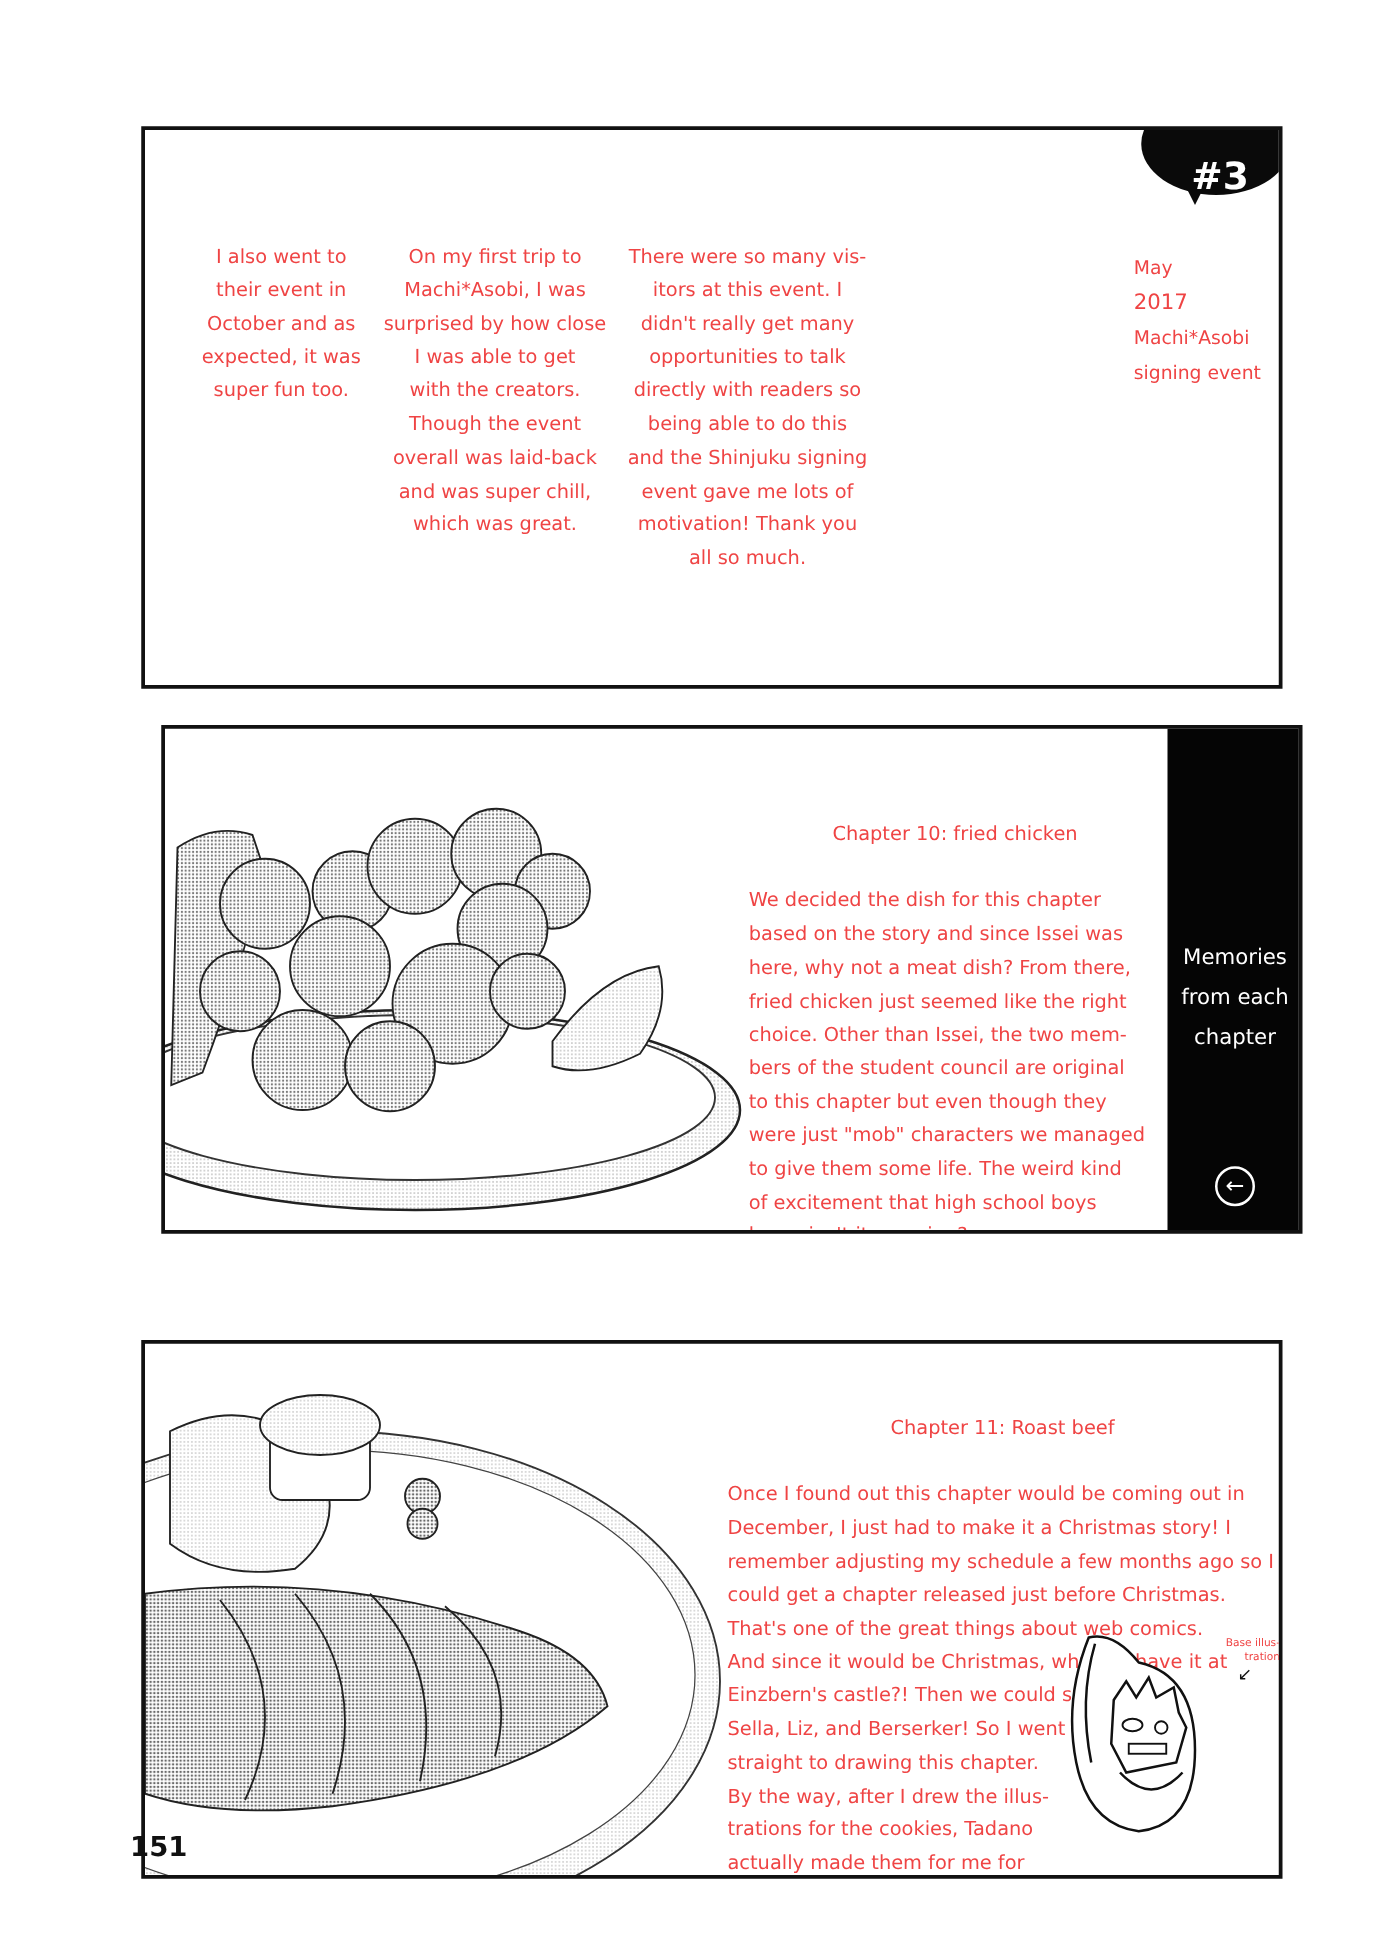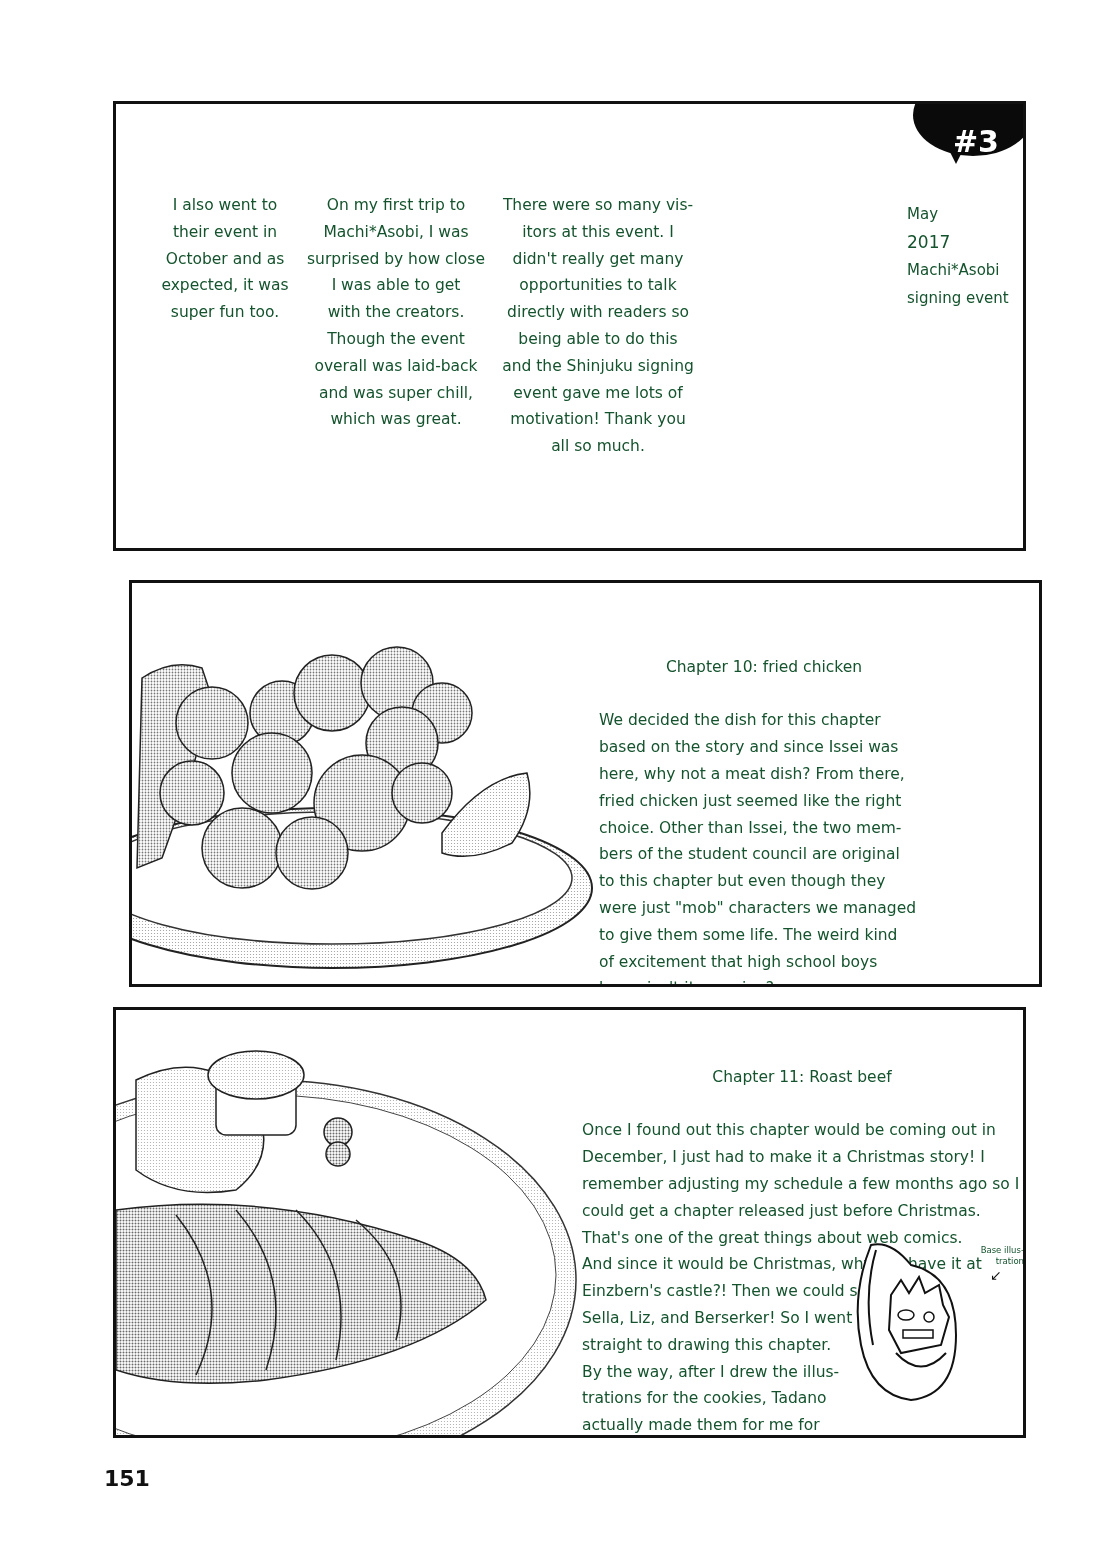--- a/index.html
+++ b/index.html
@@ -6,23 +6,23 @@
   body {
     width: 1100px; height: 1559px; background: #ffffff; position: relative;
     font-family: "DejaVu Sans", sans-serif; color: #111;
   }
   .panel {
     position: absolute; left: 113px; width: 913px;
     border: 3px solid #111; background: #fff; box-sizing: border-box; overflow: hidden;
   }
   #panel1 { top: 101px; height: 450px; }
   #panel2 { top: 580px; height: 407px; margin-left: 16px; }
-  #panel3 { top: 1007px; height: 431px; padding-left: 20px; }
-
-  .hw { font-family: "DejaVu Sans", sans-serif; font-size: 15.5px; line-height: 26.8px; color: #14532d; }
+  #panel3 { top: 1072px; height: 431px; padding-left: 20px; }
+
+  .hw { font-family: "DejaVu Sans", sans-serif; font-size: 15.5px; line-height: 26.8px; color: #ef4444; }
   .col { position: absolute; top: 88px; text-align: center; white-space: pre-line; }
   #c1 { left: 28px; width: 162px; }
   #c2 { left: 184px; width: 192px; }
   #c3 { left: 376px; width: 212px; }
   #c4 { left: 592px; width: 196px; }
 
   #badge {
     position: absolute; right: -10px; top: -30px; width: 120px; height: 82px;
     background: #0a0a0a; border-radius: 50% 40% 50% 50%;
   }
@@ -149,20 +149,26 @@
 fried chicken just seemed like the right
 choice. Other than Issei, the two mem-
 bers of the student council are original
 to this chapter but even though they
 were just "mob" characters we managed
 to give them some life. The weird kind
 of excitement that high school boys
 have, isn't it amazing?</span>
   </div>
 
+  <div id="sidebar">
+    <div id="sidebar-label" class="hw">Memories
+from each
+chapter</div>
+    <div id="back-icon">←</div>
+  </div>
 </div>
 
 <div class="panel" id="panel3">
   <svg class="illus" id="beef-art" viewBox="0 0 462 410">
     <defs>
       <pattern id="dots3" width="3" height="3" patternUnits="userSpaceOnUse">
         <rect width="3" height="3" fill="#fff"></rect>
           <circle cx="1.5" cy="1.5" r="1" fill="#6a6a6a"></circle>
       </pattern>
       <pattern id="dots4" width="3" height="3" patternUnits="userSpaceOnUse">

